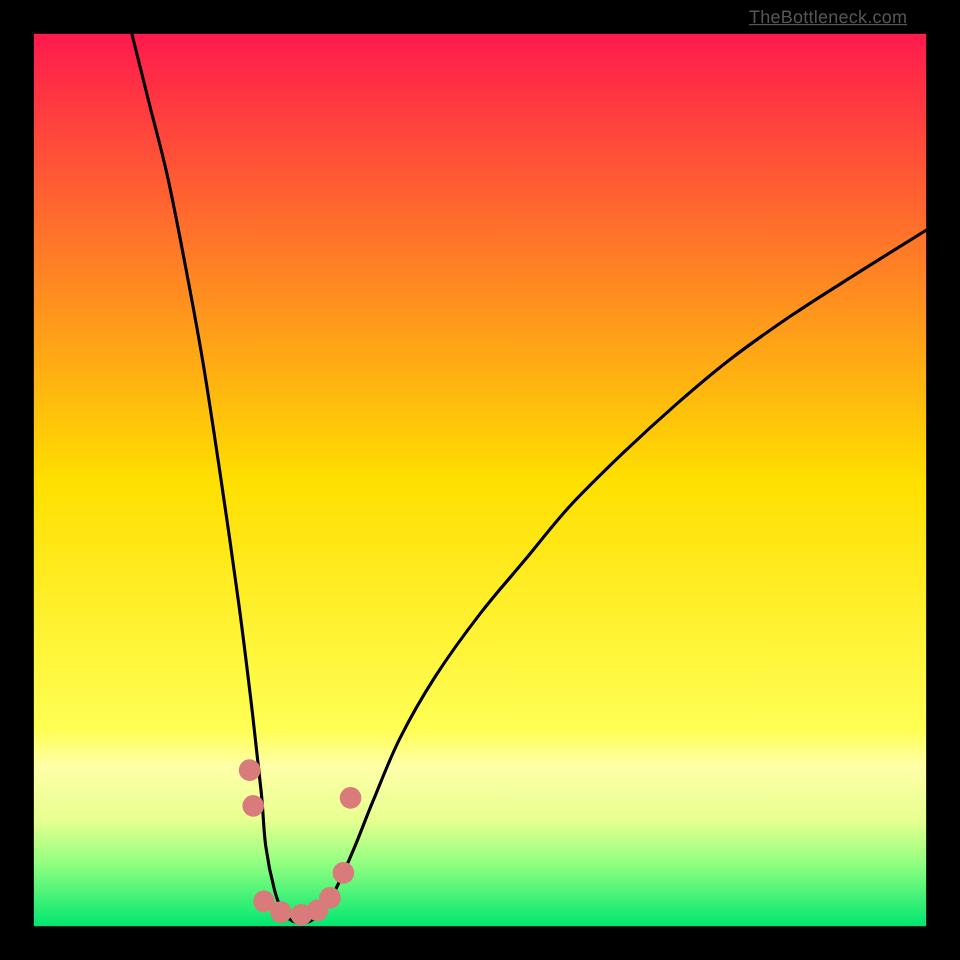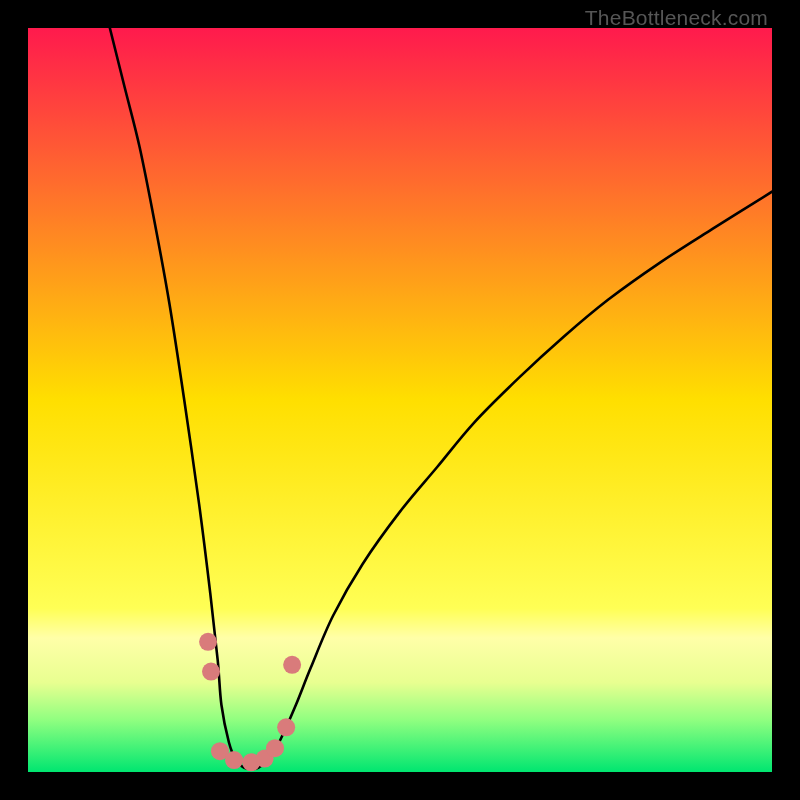--- a/index.html
+++ b/index.html
@@ -1,18 +1,18 @@
 <!DOCTYPE html>
 <html><head>
 <meta charset="utf-8">
 <style>
 html, body { margin:0; padding:0; width:800px; height:800px; background:#000; }
 #wrap { position:relative; width:800px; height:800px; background:#000; }
 #chart { position:absolute; left:28px; top:28px; width:744px; height:744px; display:block; }
-.watermark { position:absolute; top:6px; right:32px; font-family:Arial,Helvetica,sans-serif; font-size:21px; font-weight:500; color:#565656; letter-spacing:0.2px; }
+.watermark { position:absolute; top:6px; right:44px; font-family:Arial,Helvetica,sans-serif; font-size:15px; font-weight:500; color:#565656; letter-spacing:0.2px;text-decoration:underline; }
 </style>
 </head>
 <body>
 <div id="wrap">
   <div class="watermark">TheBottleneck.com</div>
   <svg id="chart" viewBox="0 0 744 744" preserveAspectRatio="none">
     <defs>
       <linearGradient id="bg-grad" x1="0" y1="0" x2="0" y2="1">
         <stop id="g-stop-0" offset="0%" stop-color="#ff1a4d"></stop>
         <stop id="g-stop-1" offset="50%" stop-color="#ffdf00"></stop>

